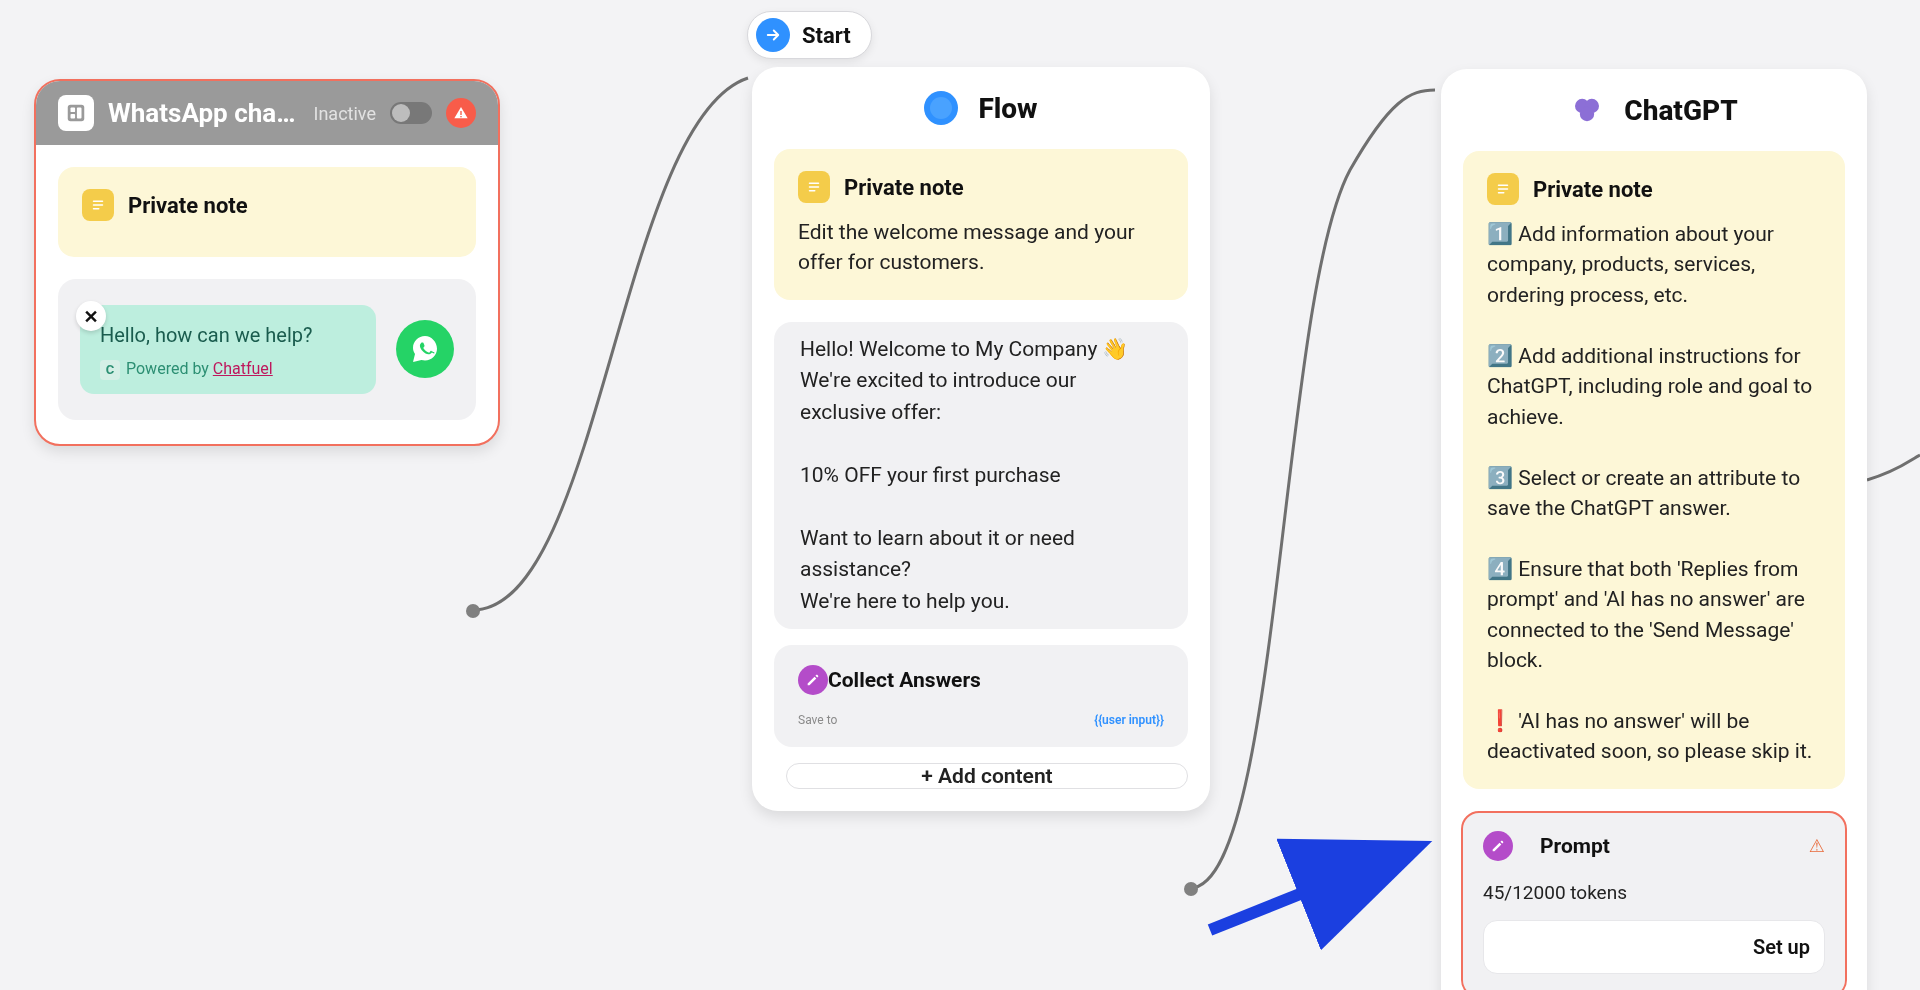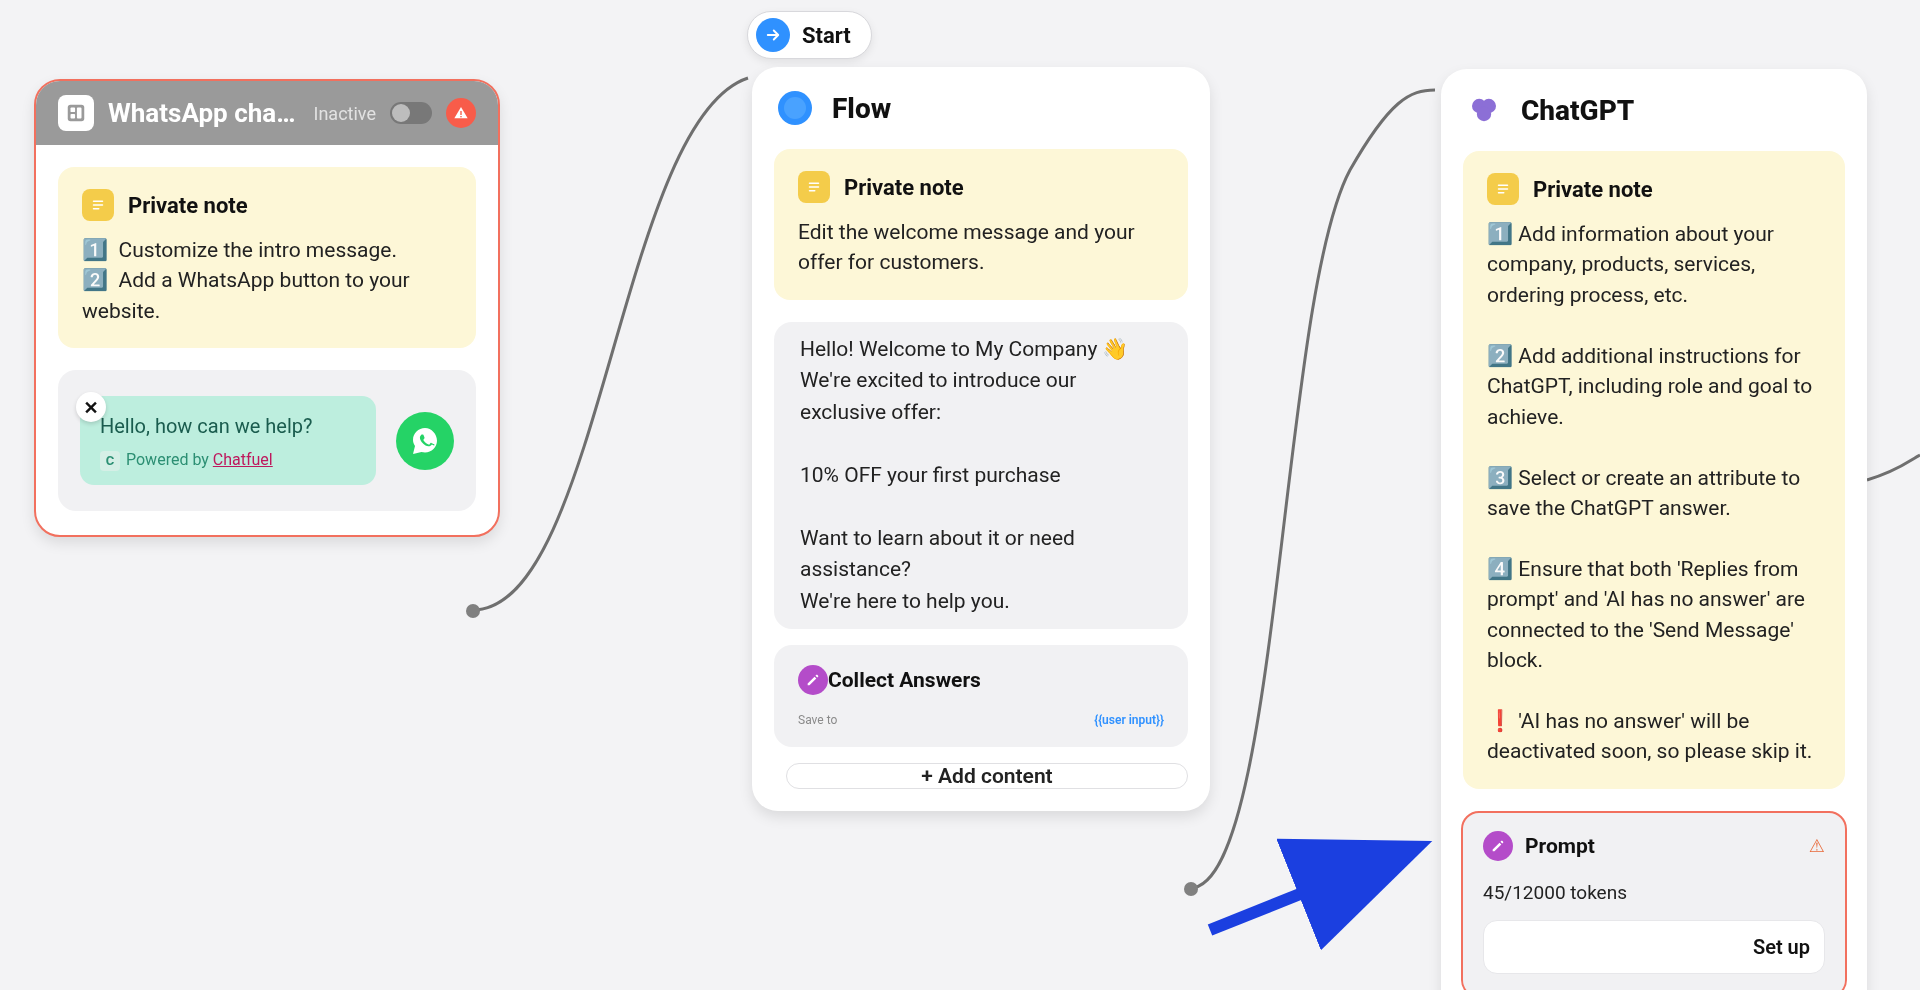--- a/index.html
+++ b/index.html
@@ -34,21 +34,21 @@
   .bubble-close { position:absolute; left:-4px; top:-4px; width:30px; height:30px; border-radius:50%; background:#fff; box-shadow:0 2px 4px rgba(0,0,0,.15); display:flex; align-items:center; justify-content:center; font-size:18px; font-weight:600; }
   .bubble-text { font-size: 20px; color:#1a5c4e; margin-bottom: 12px; }
   .powered { font-size: 16px; color:#2c8f73; }
   .powered .c-badge { display:inline-flex; align-items:center; justify-content:center; width:20px; height:20px; border-radius:4px; background:#d5efe6; color:#2c8f73; font-size:13px; font-weight:700; margin-right:6px; }
   .powered a { color:#be185d; }
   .wa-fab { width:58px; height:58px; border-radius:50%; background:#25d366; display:flex; align-items:center; justify-content:center; }
   .wa-fab svg { width:32px; height:32px; }
 
   
   .flow { left: 752px; top: 67px; width: 458px; }
-  .flow-header, .gpt-header { padding: 24px 26px; display:flex; align-items:center; gap:20px; }
+  .flow-header, .gpt-header { padding: 24px 26px; display:flex; align-items:center; gap:20px;justify-content:center; }
   .flow-hicon { width:34px; height:34px; border-radius:50%; background:#2f91ff; display:flex; align-items:center; justify-content:center; }
   .flow-hicon-inner{ width:22px; height:22px; border-radius:50%; background:#49a2ff;}
   .flow-title { font-size: 28px; font-weight: 800; }
 
   .msg-block { background:#f1f1f3; border-radius:18px; margin: 0 22px 16px 22px; padding: 12px 26px; font-size:21px; line-height:1.5; color:#222; white-space: pre-wrap; }
 
   .collect { background:#f1f1f3; border-radius:18px; margin:0 22px 16px 22px; padding:20px 24px; }
   .collect-head { display:flex; align-items:center; gap:0; margin-bottom:18px; }
   .pencil-icon { width:30px; height:30px; border-radius:50%; background:#b44cc9; display:flex; align-items:center; justify-content:center;}
   .pencil-icon svg{width:16px;height:16px;}
@@ -66,21 +66,21 @@
   .start-label{ font-size:22px; font-weight:700;}
 
   
   .gpt{ left: 1441px; top: 69px; width: 426px; }
   .gpt-hicon{ width:34px; height:34px; display:flex; align-items:center; justify-content:center;}
   .gpt-hicon svg{ width:32px; height:32px;}
   .gpt-title{ font-size:28px; font-weight:800;}
 
   .prompt-block{ border:2px solid #f2705e; border-radius:18px; margin:0 20px 22px 20px; padding:18px 20px 22px 20px; background:#f1f1f3; position:relative;}
   .prompt-head{ display:flex; align-items:center; gap:12px; }
-  .prompt-title{ font-size:21px; font-weight:700; flex:1;}
+  .prompt-title{ font-size:21px; font-weight:700; flex:1;margin-left:15px;}
   .prompt-sub{ font-size:19px; color:#222; margin-top:20px;}
   .setup-btn{ margin-top:16px; border-radius:14px; background:#fff; text-align:right; padding:14px; font-size:20px; font-weight:600; border:1px solid #e7e7ea;}
   .tri-warn{ color:#e86a3a; font-size:18px;}
 
   
   .dot{ position:absolute; width:14px; height:14px; border-radius:50%; background:#808080;}
   svg.edges{ position:absolute; left:0; top:0; width:1920px; height:990px; pointer-events:none; }
 
   
   .arrow-annot{ position:absolute; pointer-events:none;}
@@ -133,22 +133,20 @@
       <div class="note-head">
         <span class="note-icon">
             <svg viewBox="0 0 24 24">
               <rect x="5" y="6" width="14" height="2" rx="1" fill="#fff"></rect>
               <rect x="5" y="11" width="14" height="2" rx="1" fill="#fff"></rect>
               <rect x="5" y="16" width="9" height="2" rx="1" fill="#fff"></rect>
             </svg>
           </span>
         <span class="note-title">Private note</span>
       </div>
-      <div class="note-body">1️⃣  Customize the intro message.
-2️⃣  Add a WhatsApp button to your website.</div>
     </div>
 
     <div class="chat-block">
       <div class="bubble">
         <div class="bubble-close">✕</div>
         <div class="bubble-text">Hello, how can we help?</div>
         <div class="powered">
           <span class="c-badge">C</span><span>Powered by </span><a href="#">Chatfuel</a>
         </div>
       </div>

